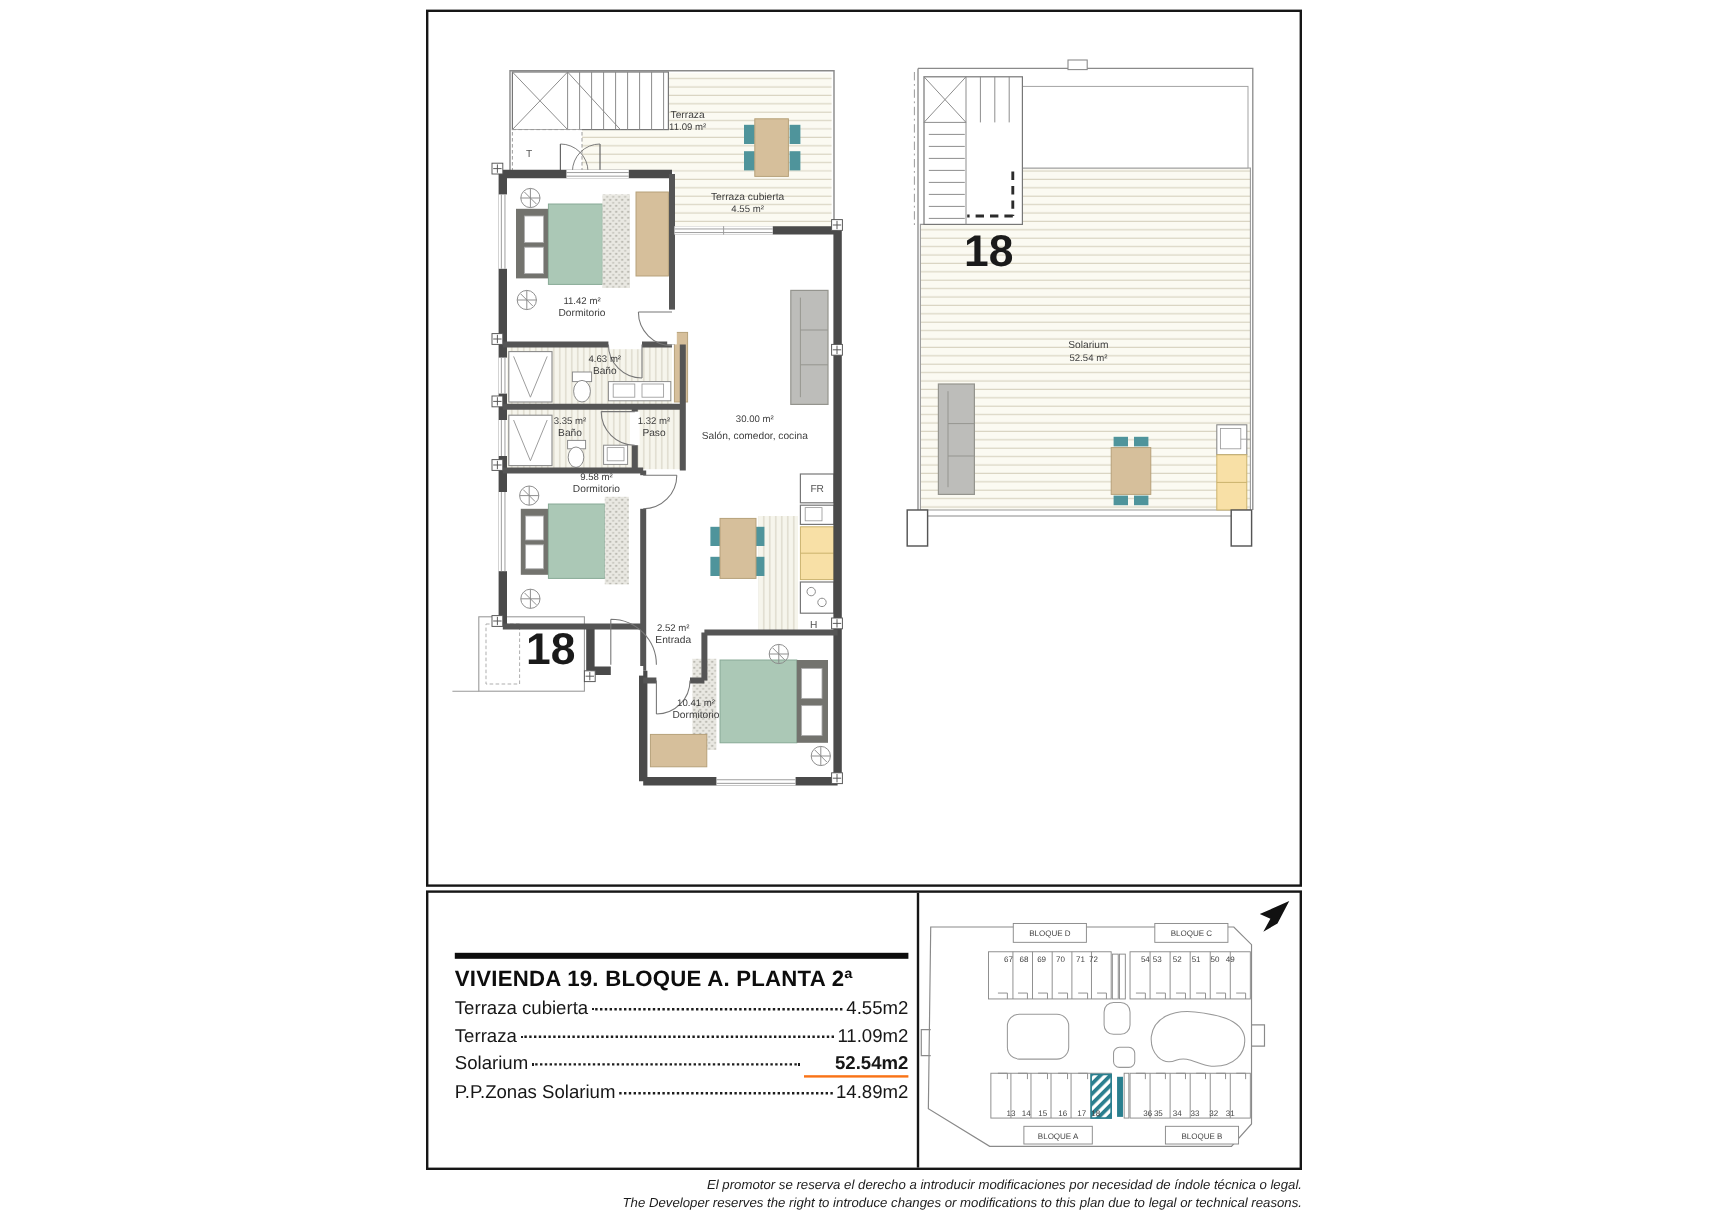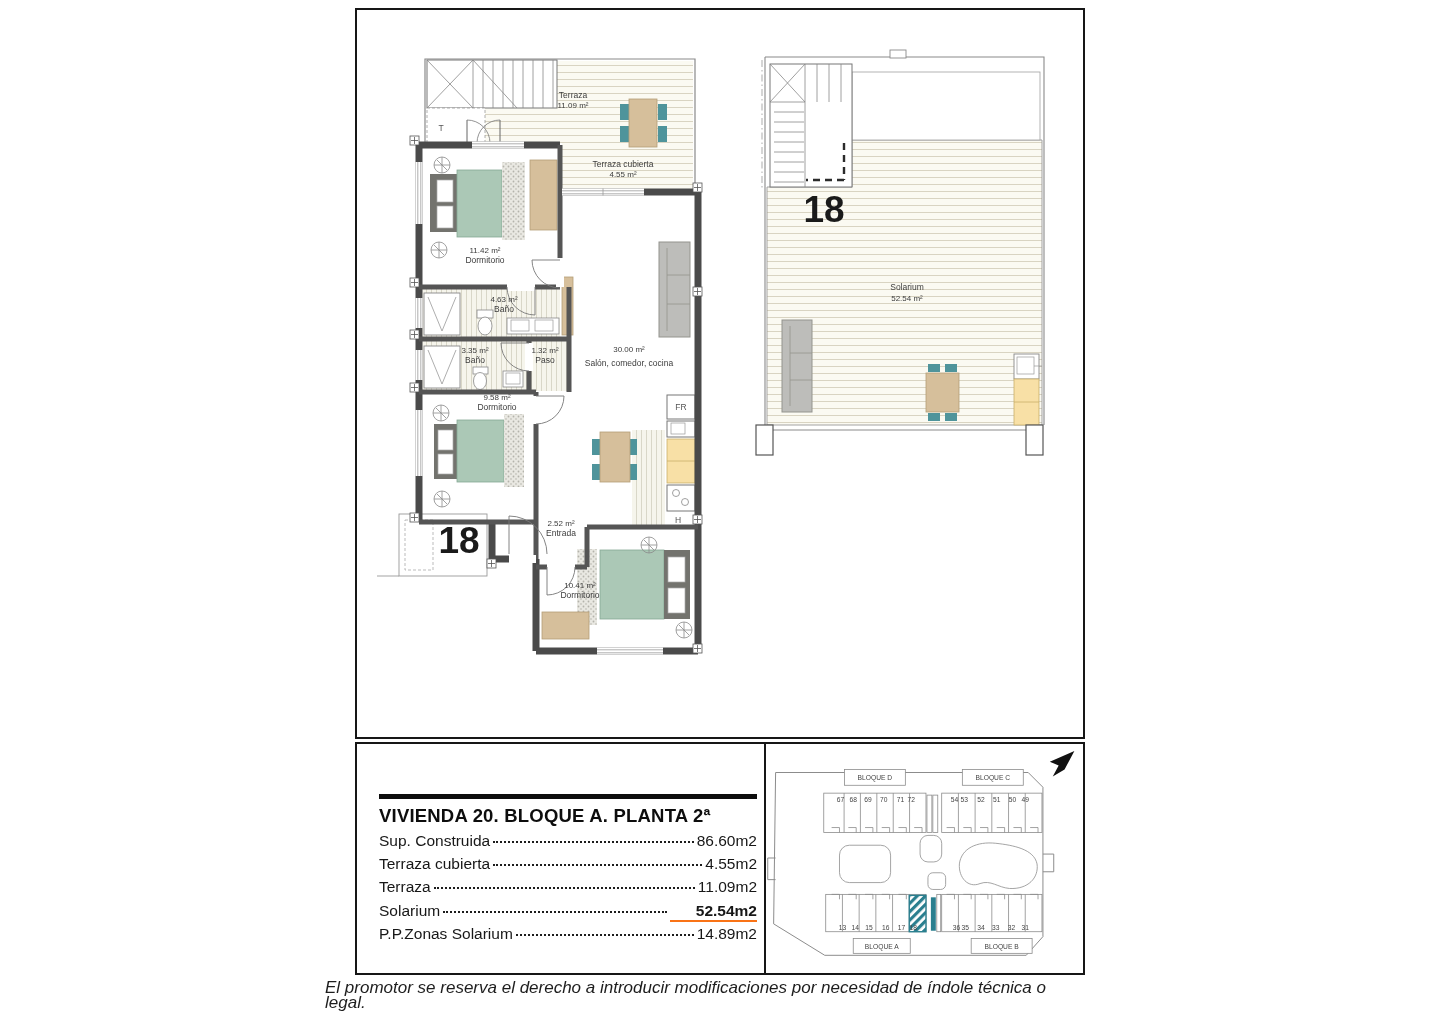--- a/index.html
+++ b/index.html
@@ -10,22 +10,22 @@
   .tb-divider{position:absolute;left:407px;top:0;width:0;height:100%;border-left:2px solid #161616;}
   .tb-bar{position:absolute;left:22px;top:50px;width:378px;height:5px;background:#0d0d0d;}
   .tb-title{position:absolute;left:22px;top:61px;width:382px;margin:0;font-size:18.5px;font-weight:bold;
             letter-spacing:.2px;white-space:nowrap;color:#0d0d0d;}
   .tb-rows{position:absolute;left:22px;top:88px;width:378px;}
   .tb-row{display:flex;align-items:baseline;height:23.2px;font-size:15.5px;color:#171717;white-space:nowrap;}
   .leader{flex:1 1 auto;border-bottom:2.4px dotted #1c1c1c;margin:0 3px;transform:translateY(-3px);}
   .tb-row .val{text-align:right;}
   .val-u{border-bottom:2px solid #f97316;padding-left:26px;font-weight:bold;}
   .site-area{position:absolute;left:409px;top:0;width:317px;height:229px;}
-  .disclaimer{position:absolute;right:355px;top:981px;width:760px;text-align:left;
-              font-style:italic;font-size:17px;line-height:14.5px;color:#1d1d1d;}
+  .disclaimer{position:absolute;right:355px;top:981px;width:760px;text-align:right;
+              font-style:italic;font-size:11px;line-height:14.5px;color:#1d1d1d;}
   svg text{font-family:"Liberation Sans",sans-serif;}
   .rlbl{font-size:8.5px;fill:#3c3c3c;}
   .rlbl2{font-size:8px;fill:#3c3c3c;}
   .big18{font-size:37px;font-weight:600;fill:#1a1a1a;}
   .appl{font-size:8.5px;fill:#555;}
   .sp-num{font-size:6.8px;fill:#444;}
   .sp-lbl{font-size:6.8px;fill:#444;}
 </style>
 </head>
 <body>
@@ -342,27 +342,22 @@
           <rect x="669" y="415" width="17" height="30" fill="#fff" stroke="#555" stroke-width="1.2"></rect>
         </g>
       </g>
     </svg>
   </div>
 
   <div class="bottom-box">
 
     <div>
       <div class="tb-bar"></div>
-      <h1 class="tb-title">VIVIENDA 20. BLOQUE A. PLANTA 2ª</h1>
+      <h1 class="tb-title">VIVIENDA 19. BLOQUE A. PLANTA 2ª</h1>
       <div class="tb-rows">
-        <div class="tb-row">
-          <span>Sup. Construida</span>
-          <span class="leader"></span>
-          <span class="val">86.60m2</span>
-        </div>
         <div class="tb-row">
           <span>Terraza cubierta</span>
           <span class="leader"></span>
           <span class="val">4.55m2</span>
         </div>
         <div class="tb-row">
           <span>Terraza</span>
           <span class="leader"></span>
           <span class="val">11.09m2</span>
         </div>
@@ -468,15 +463,16 @@
           <text class="sp-num" x="233" y="189">33</text>
           <text class="sp-num" x="249" y="189">32</text>
           <text class="sp-num" x="263" y="189">31</text>
         </g>
       </svg>
     </div>
   </div>
 
   <div class="disclaimer">
     <div>El promotor se reserva el derecho a introducir modificaciones por necesidad de índole técnica o legal.</div>
+    <div>The Developer reserves the right to introduce changes or modifications to this plan due to legal or technical reasons.</div>
   </div>
 
 </div>
 
 </body></html>

